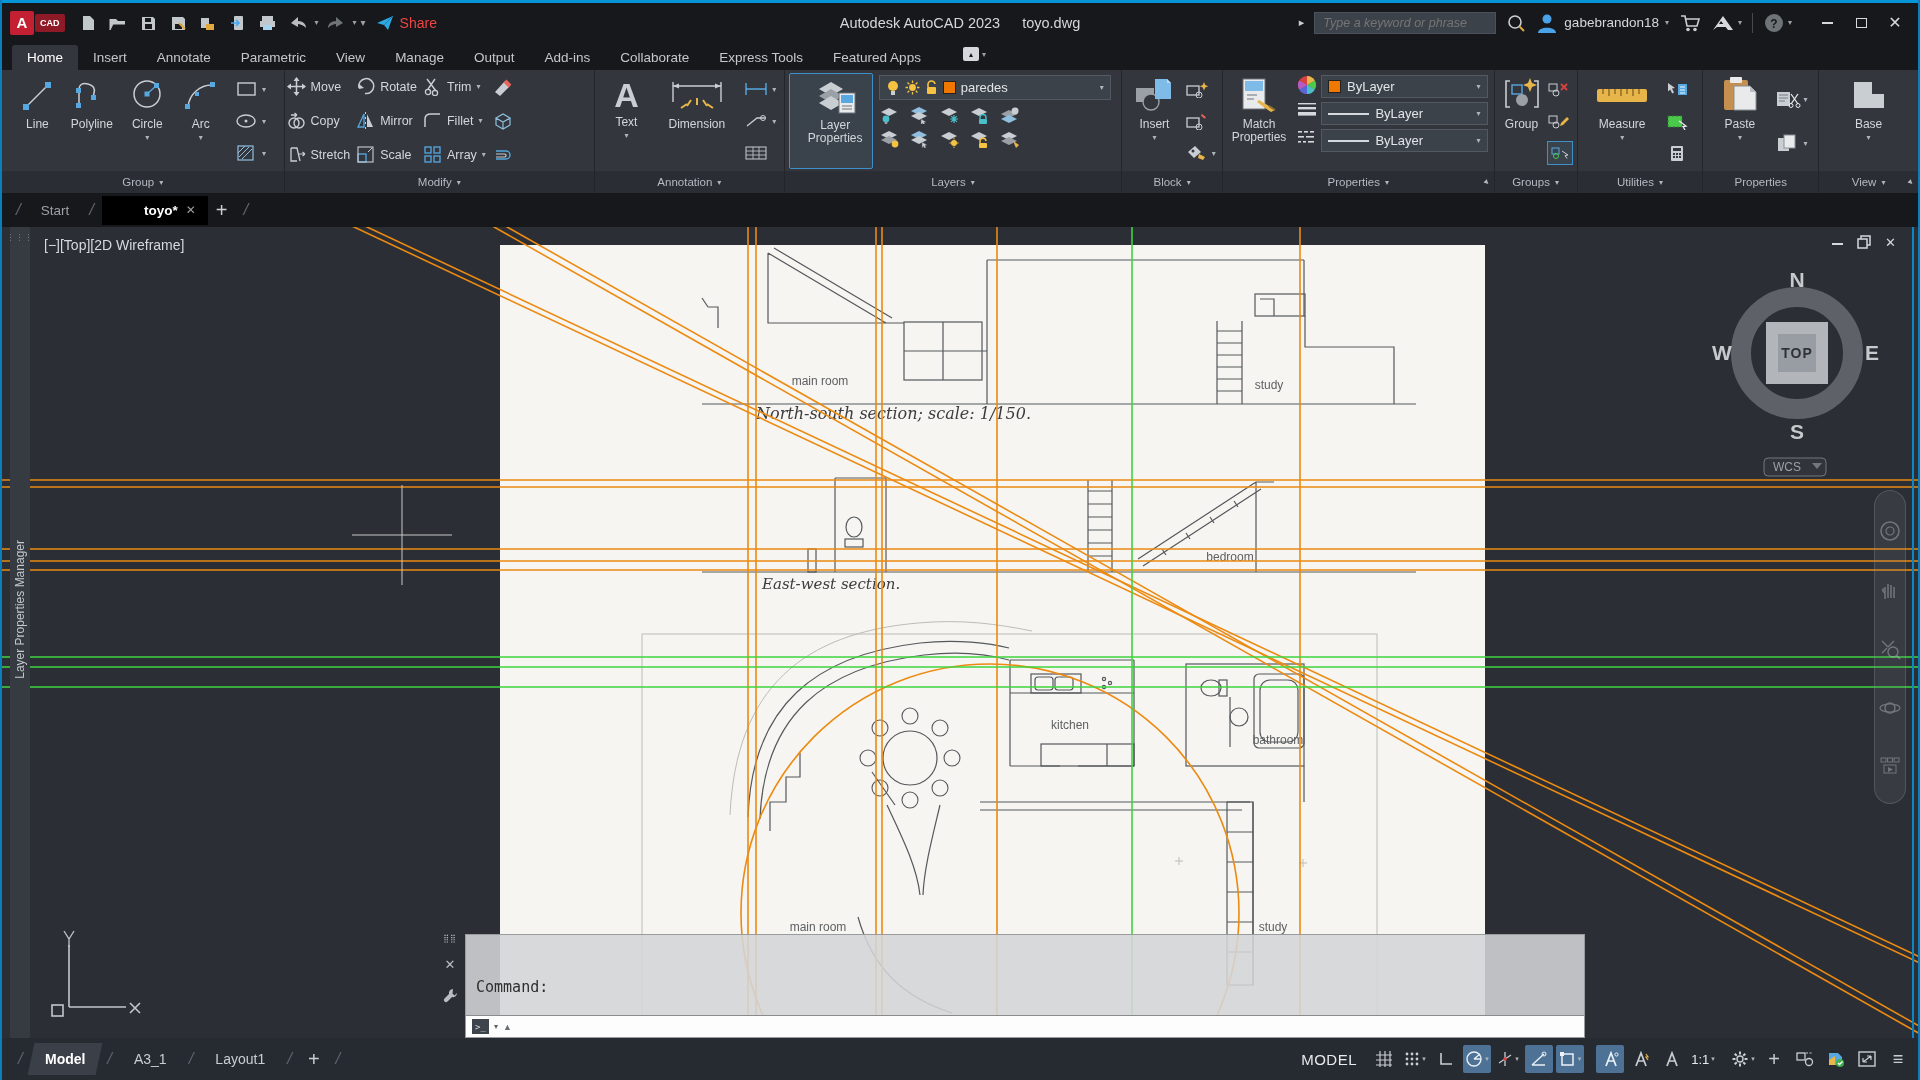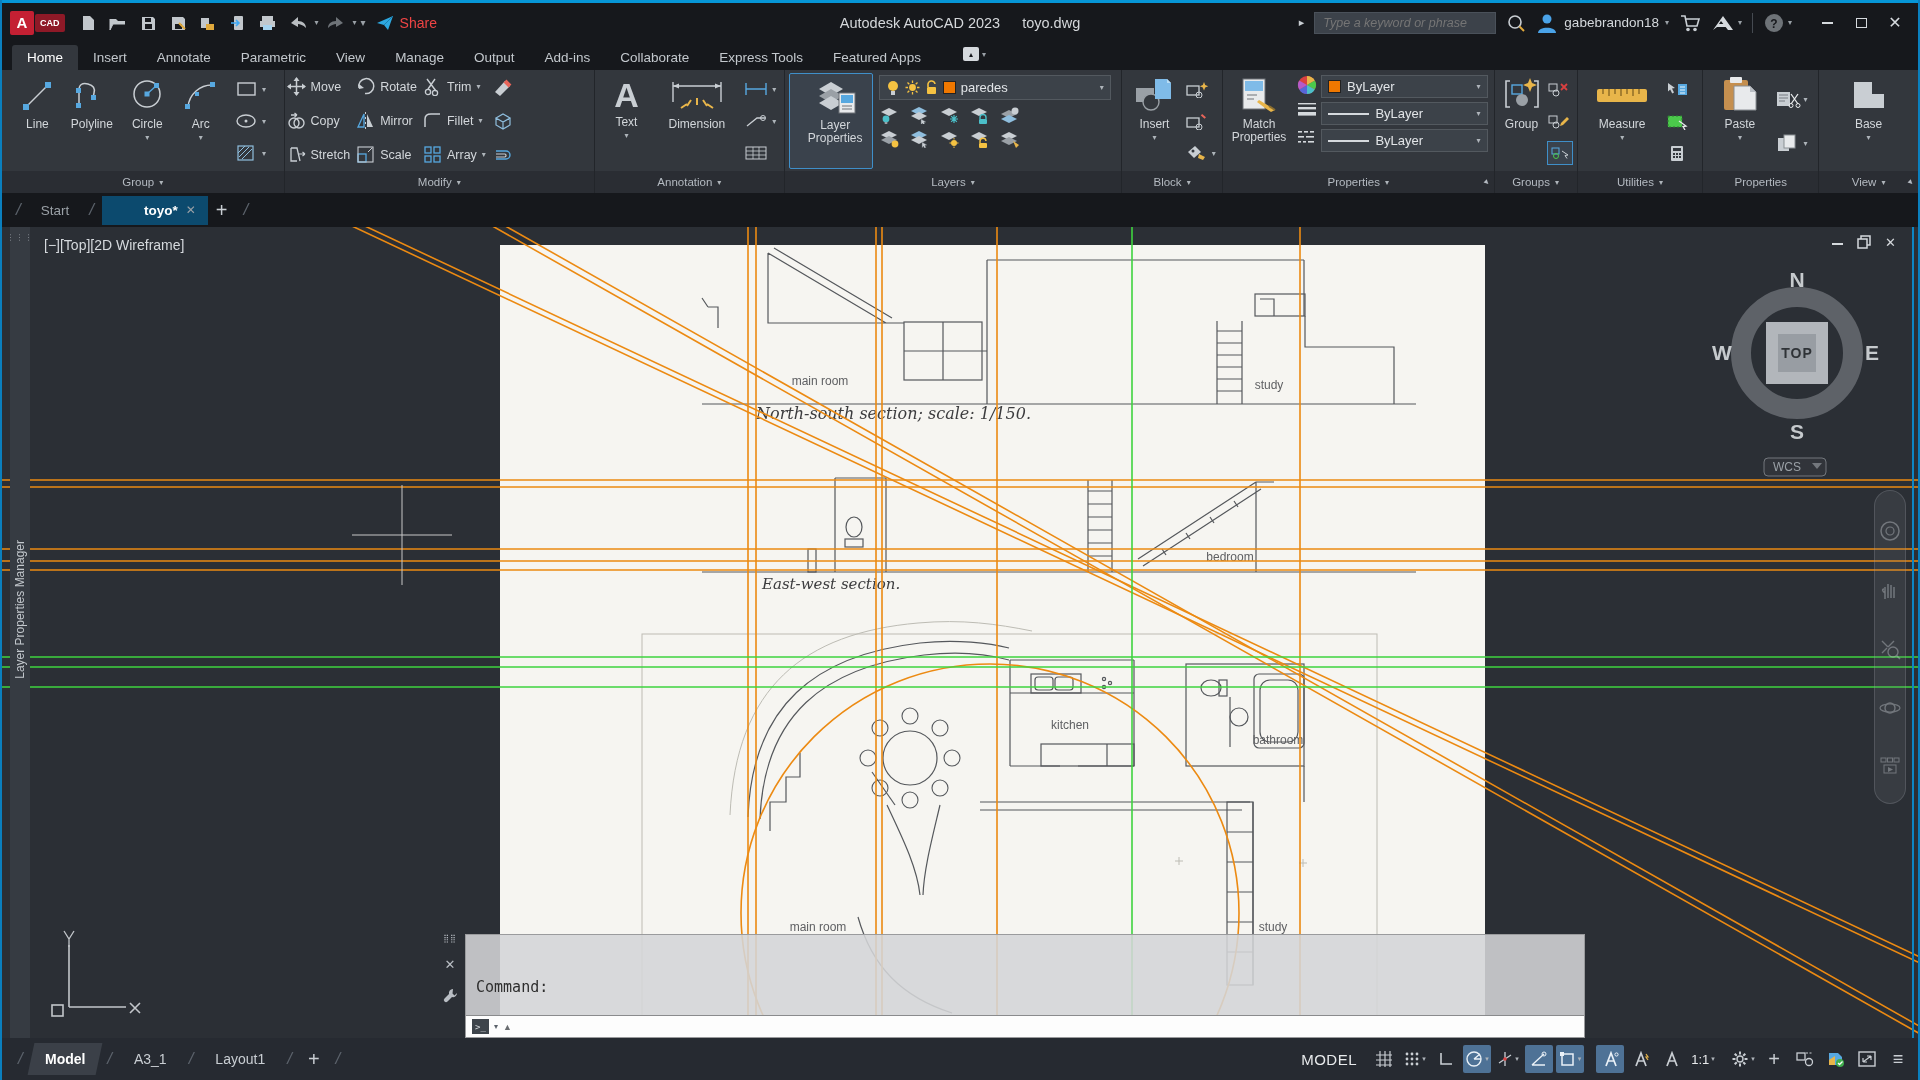--- a/index.html
+++ b/index.html
@@ -62,21 +62,21 @@
   .pr-row { display:flex; gap:4px; height:25px; margin-bottom:2px; }
   .pr-select { flex:1; height:23px; background:#3c4249; border:1px solid #53595f; display:flex;
     align-items:center; gap:6px; padding:0 6px; font-size:13px; color:#e2e5e8; }
   .swatch { width:13px; height:13px; background:#f07800; border:1px solid #222; }
   .lw-line { flex:1; height:2px; background:#d5d9dd; }
   .spring { flex:1; }
   
   .filetabs { height:34px; background:#16181c; display:flex; align-items:center; padding-left:6px; color:#9aa0a6; }
   .slash { color:#5b626b; font-size:17px; padding:0 8px; font-style:italic; }
   .ftab { padding:7px 12px; font-size:13.5px; display:flex; gap:8px; align-items:center; }
-  .ftab.active { background:#0c4a6e; color:#fff; font-weight:bold;padding-left:42px; }
+  .ftab.active { background:#000000; color:#fff; font-weight:bold;padding-left:42px; }
   .ftab .x { color:#9aa0a6; font-weight:normal; font-size:12px; }
   .plus { color:#c9ced3; font-size:20px; padding:0 8px; }
   
   .canvas { position:relative; height:811px; background:#2b2f35; overflow:hidden; }
   .vplabel { position:absolute; left:42px; top:10px; font-size:14px; color:#d5d9dd; z-index:5; }
   .vpbtns { position:absolute; right:22px; top:8px; display:flex; gap:14px; z-index:5; color:#d5d9dd; }
   .palettebar { position:absolute; left:8px; top:0; width:20px; height:811px; background:#363b42; z-index:4;
     display:flex; flex-direction:column; align-items:center; }
   .palettebar .grip { margin-top:8px; color:#858b92; font-size:8px; letter-spacing:1px; line-height:5px; }
   .palettebar .vtext { margin-top:300px; writing-mode:vertical-rl; transform:rotate(180deg);

